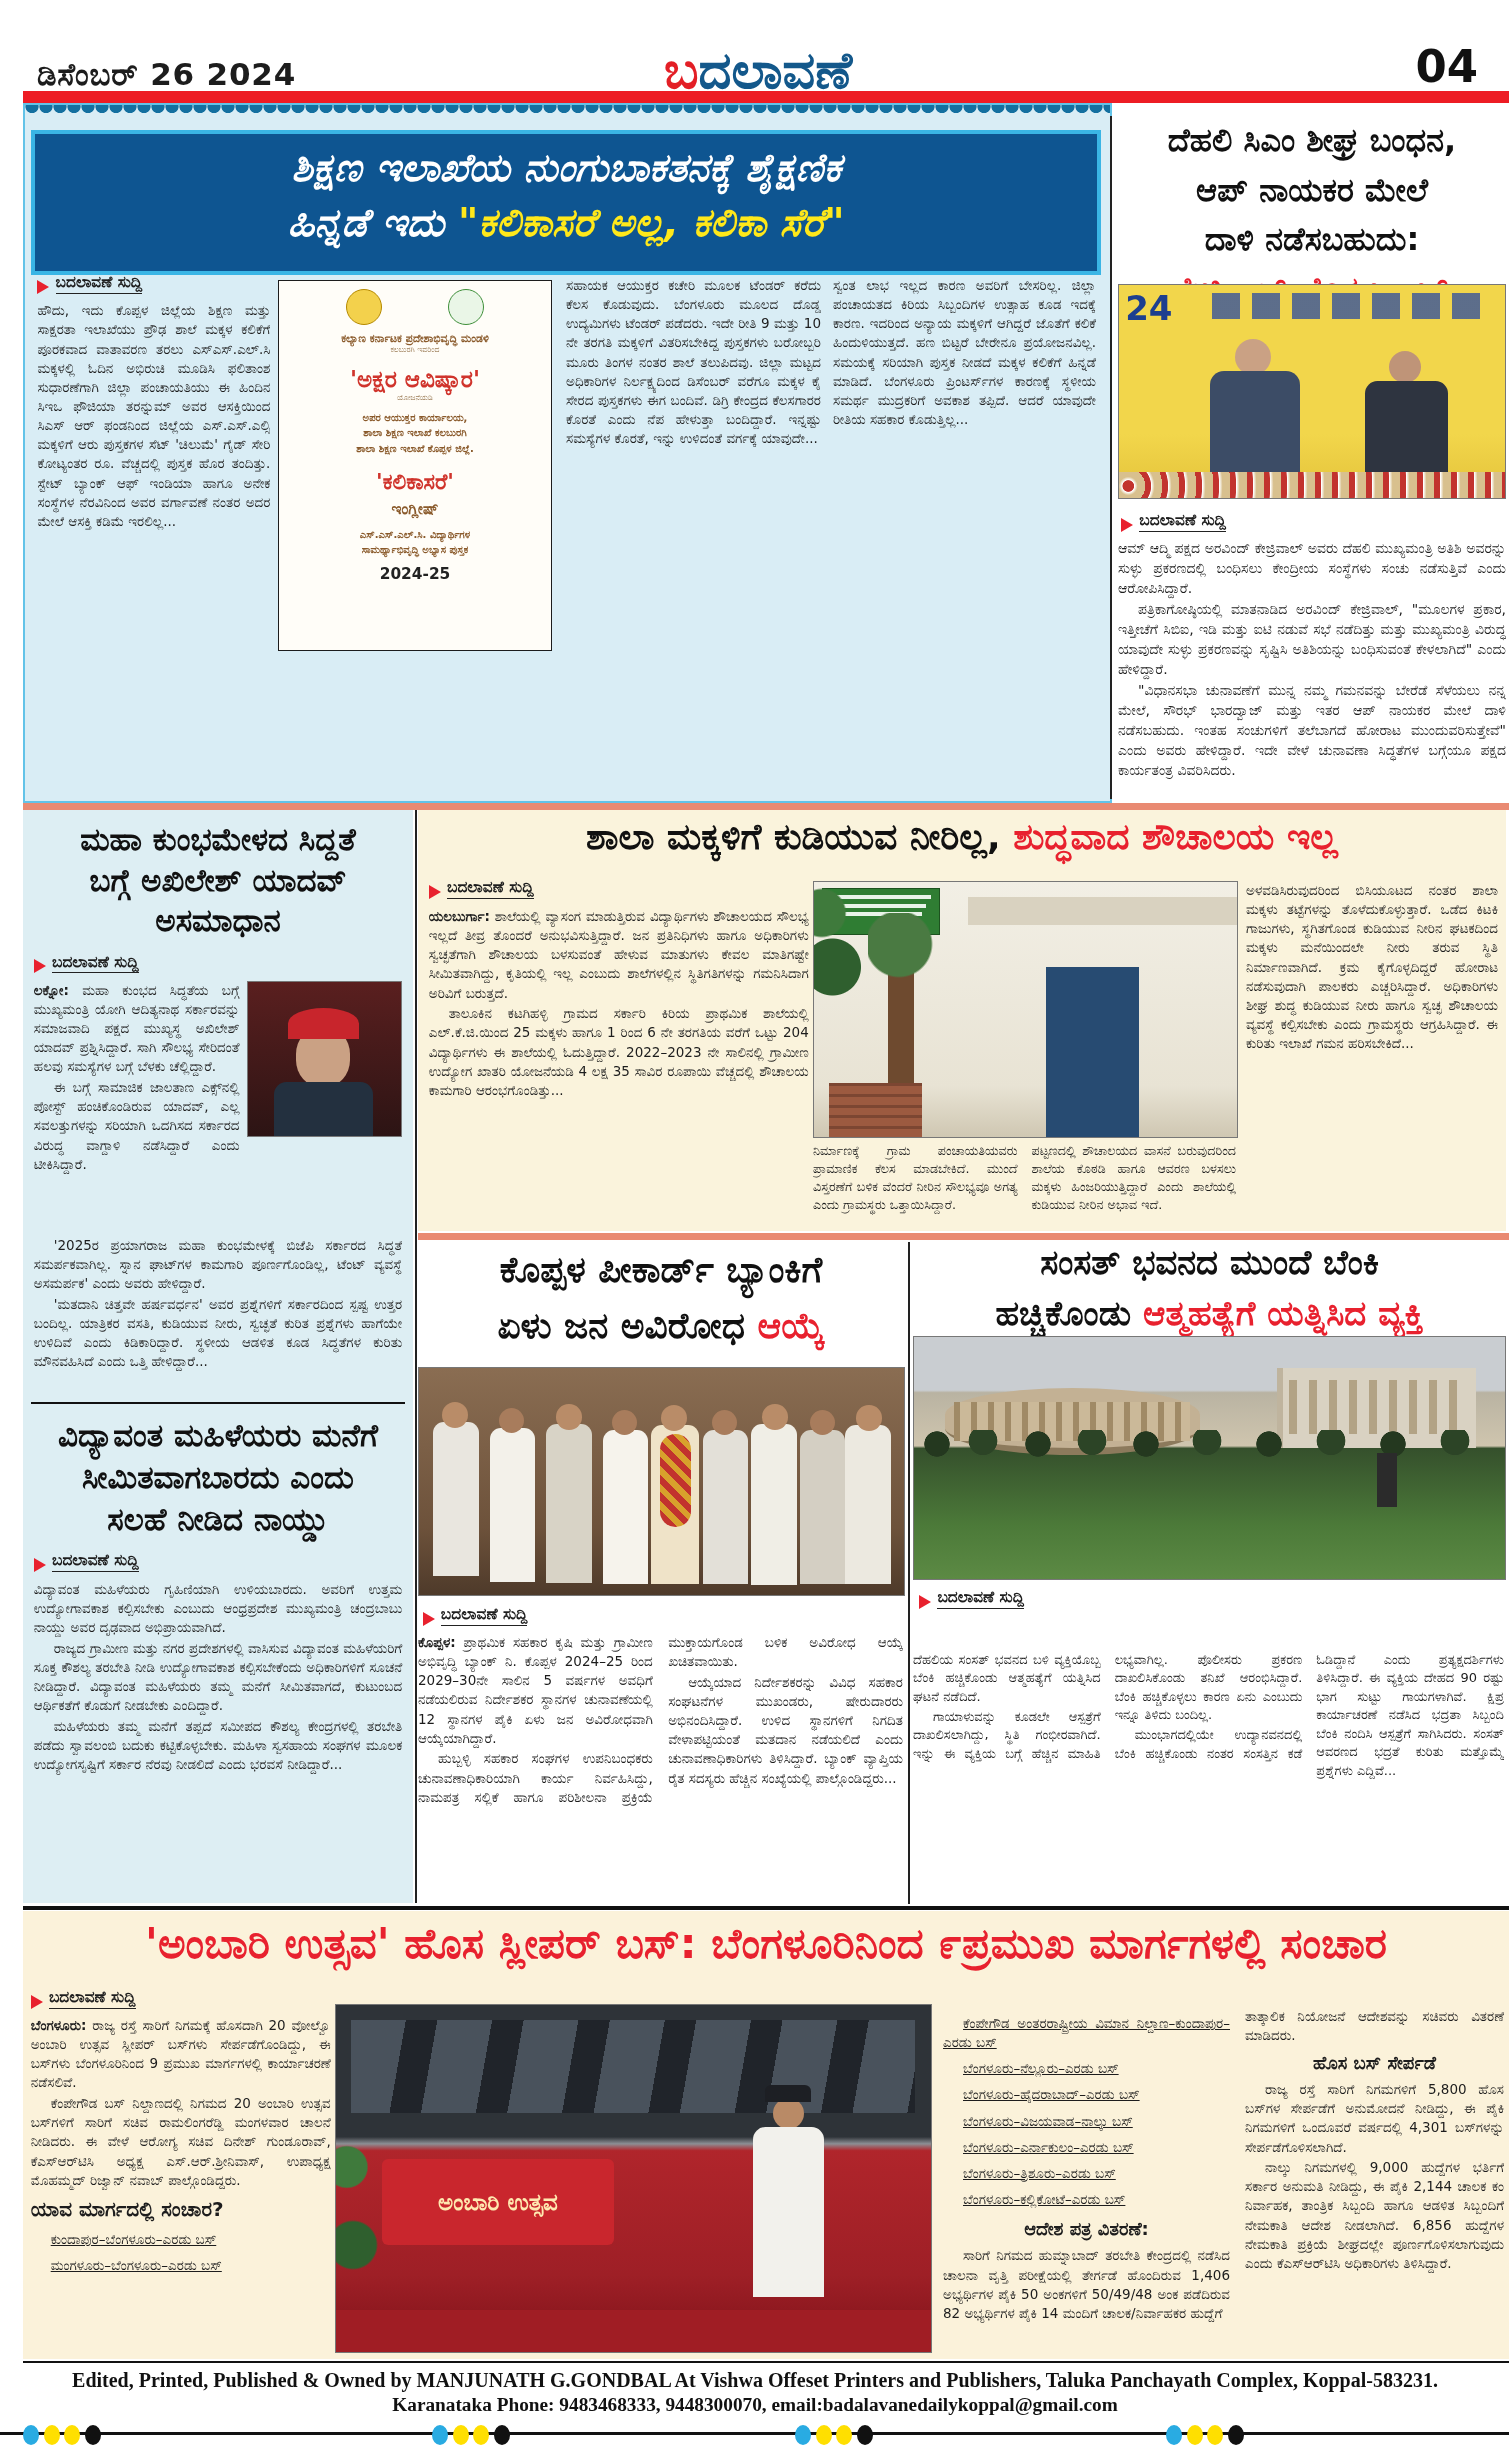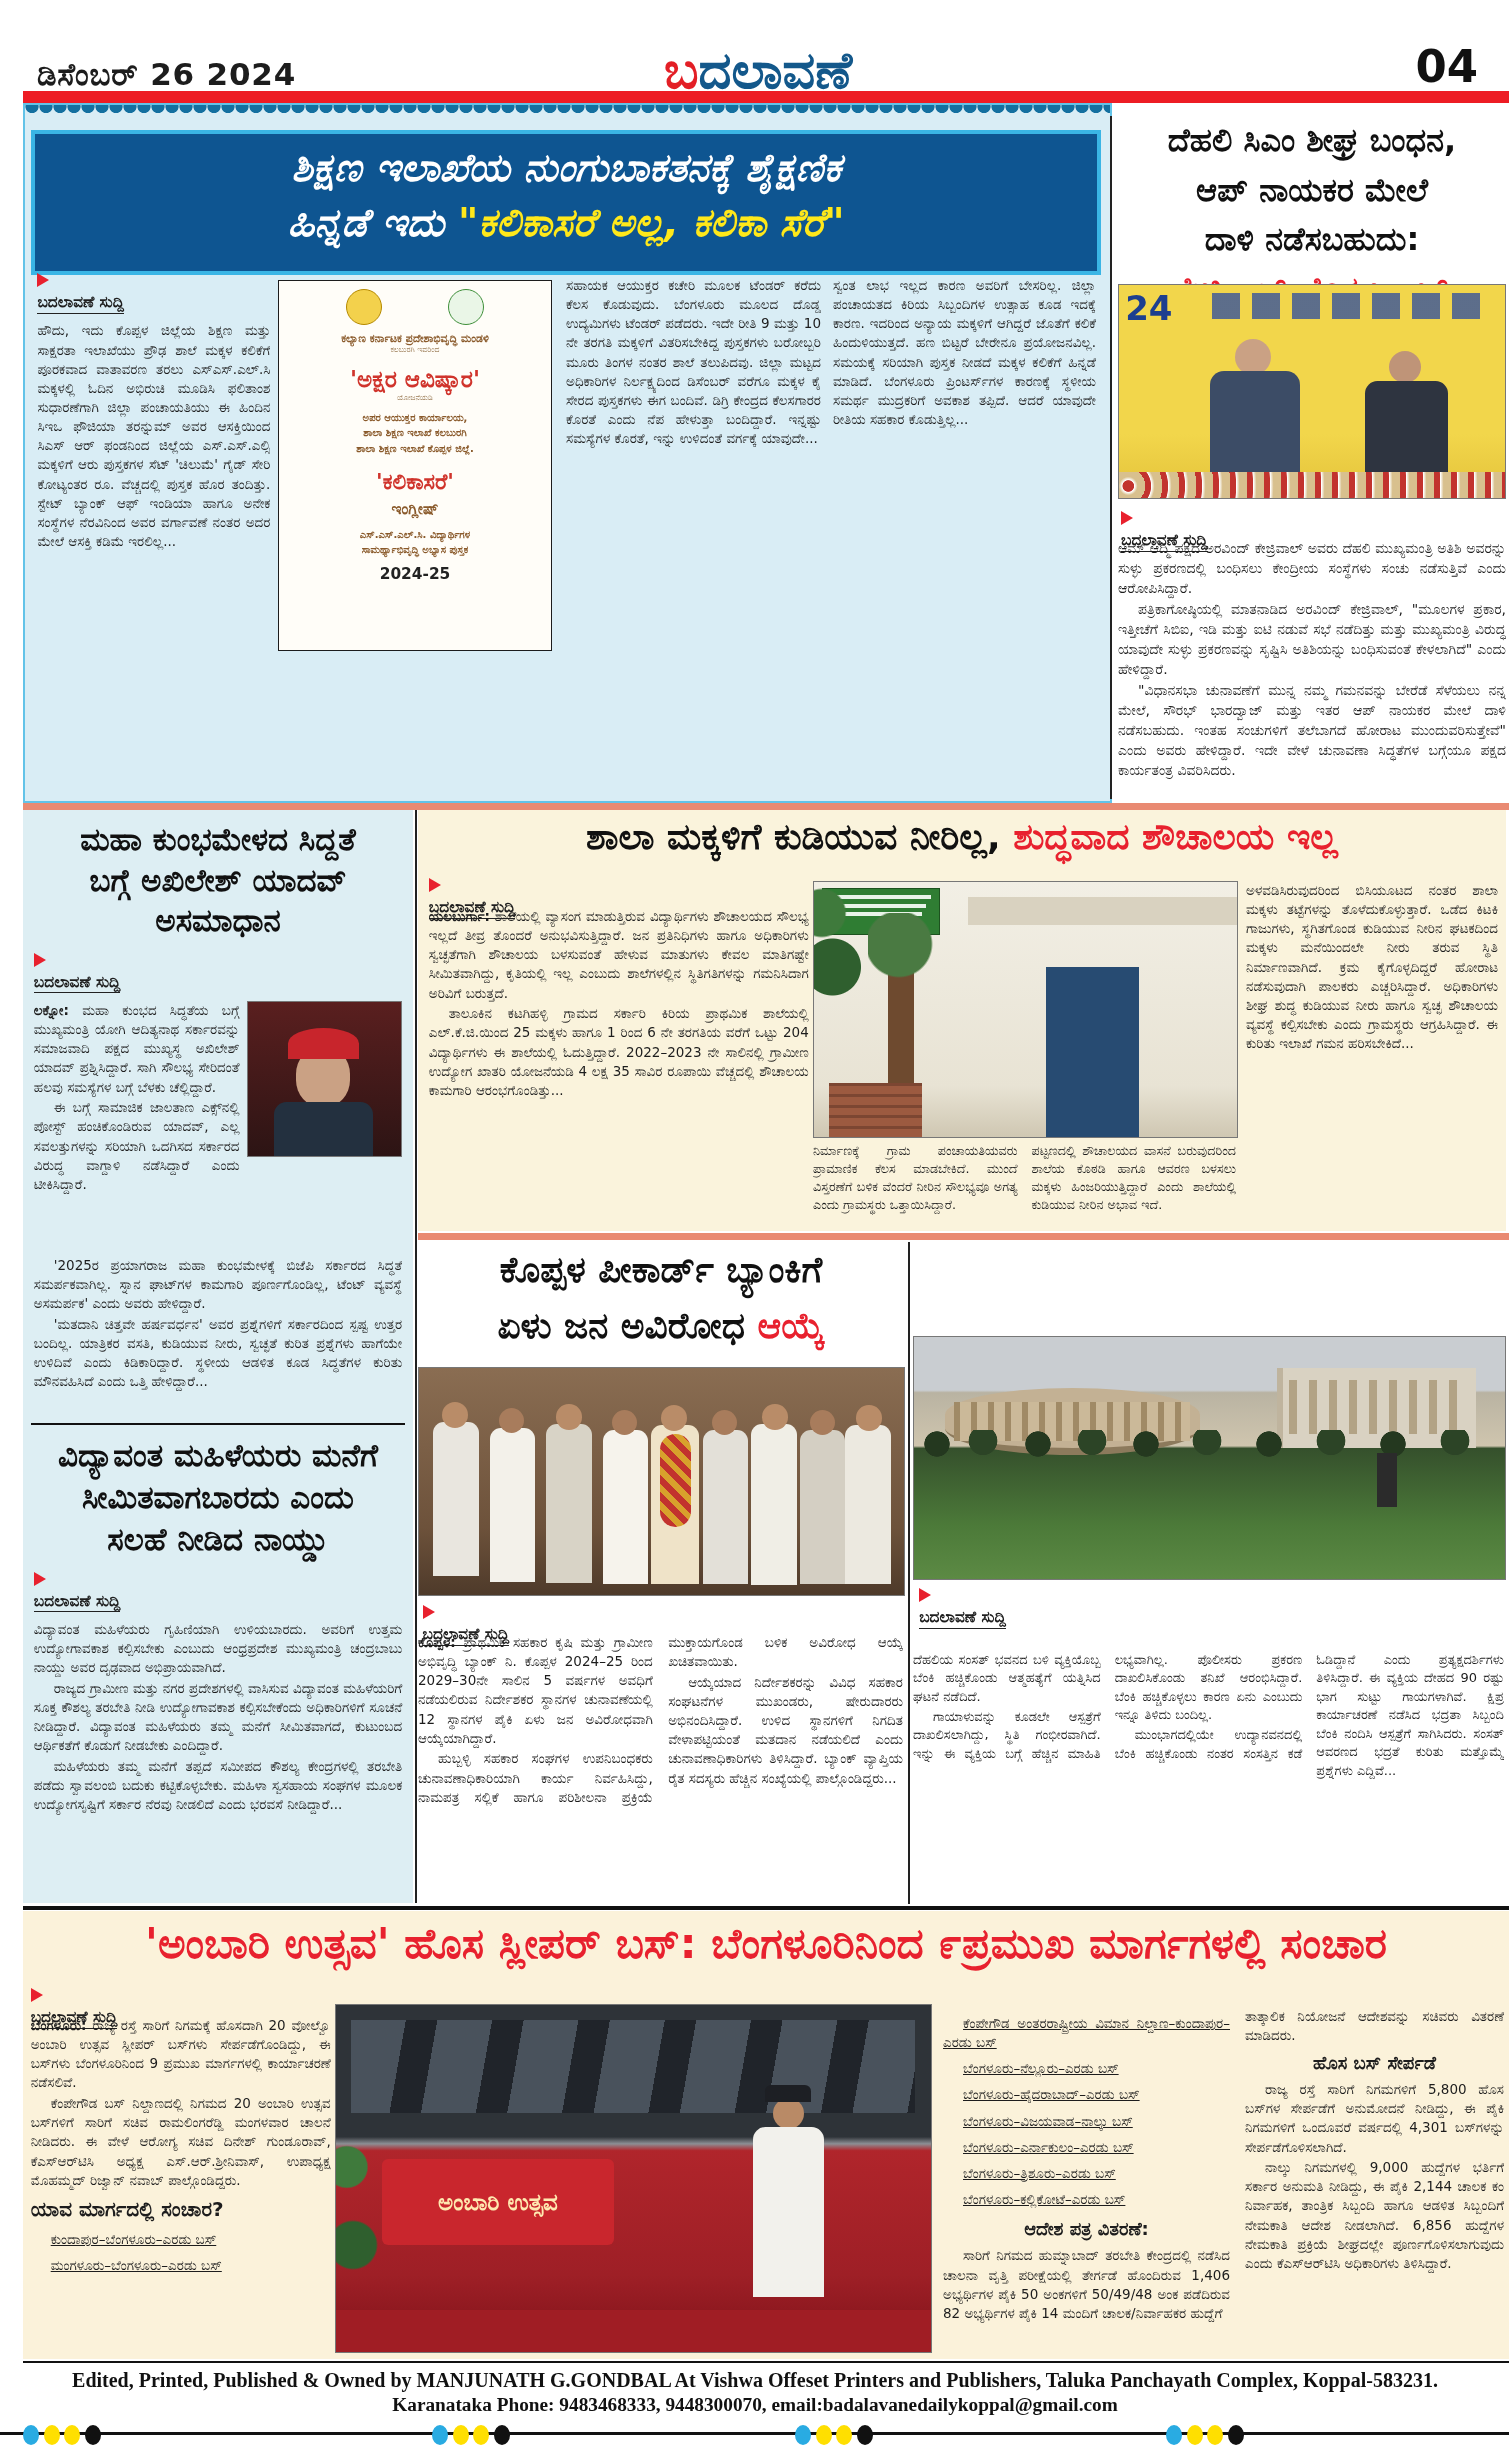--- a/index.html
+++ b/index.html
@@ -25,21 +25,21 @@
   .cream{background:#faf3dc;}
   .cream2{background:#fbf2da;}
   .salmon{background:#e98a72;height:7px;}
   .vrule{background:#222;width:1.5px;}
   .hrule{background:#111;}
   
   .body-txt{font-size:13.5px;line-height:1.42;text-align:justify;}
   .body-txt .p{text-indent:20px;margin:0 0 1.5px 0;}
   .body-txt .p0{text-indent:0;margin:0 0 1.5px 0;}
   .dateline{font-weight:bold;}
-  .byline-row{display:flex;align-items:flex-start;gap:6.2px;flex-direction:column;}
+  .byline-row{display:flex;align-items:flex-end;gap:6.2px;}
   .tri{width:0;height:0;border-left:12.4px solid #e8212e;border-top:7.7px solid transparent;border-bottom:7.7px solid transparent;}
   .byline{font-weight:bold;font-size:15.4px;border-bottom:1.5px solid #222;padding-bottom:1.5px;}
   .hl{font-weight:bold;text-align:center;color:#111;}
   .red{color:#e8212e;}
   .subhead{font-weight:bold;font-size:18px;text-align:center;margin:4.6px 0;}
   .routes div{margin:7px 0;text-indent:20px;text-decoration:underline;}
   
   .photo{position:absolute;overflow:hidden;border:0.8px solid #777;}
   .shape{position:absolute;}
   
@@ -260,20 +260,24 @@
     </div>
     <div class="abs body-txt" style="left:0;top:391px;width:485px;height:270px;overflow:hidden;column-count:2;column-gap:15.4px;">
       <p class="p0"><span class="dateline">ಕೊಪ್ಪಳ:</span> <span>ಪ್ರಾಥಮಿಕ ಸಹಕಾರ ಕೃಷಿ ಮತ್ತು ಗ್ರಾಮೀಣ ಅಭಿವೃದ್ಧಿ ಬ್ಯಾಂಕ್ ನಿ. ಕೊಪ್ಪಳ 2024–25 ರಿಂದ 2029–30ನೇ ಸಾಲಿನ 5 ವರ್ಷಗಳ ಅವಧಿಗೆ ನಡೆಯಲಿರುವ ನಿರ್ದೇಶಕರ ಸ್ಥಾನಗಳ ಚುನಾವಣೆಯಲ್ಲಿ 12 ಸ್ಥಾನಗಳ ಪೈಕಿ ಏಳು ಜನ ಅವಿರೋಧವಾಗಿ ಆಯ್ಕೆಯಾಗಿದ್ದಾರೆ.</span></p>
       <p class="p">ಹುಬ್ಬಳ್ಳಿ ಸಹಕಾರ ಸಂಘಗಳ ಉಪನಿಬಂಧಕರು ಚುನಾವಣಾಧಿಕಾರಿಯಾಗಿ ಕಾರ್ಯ ನಿರ್ವಹಿಸಿದ್ದು, ನಾಮಪತ್ರ ಸಲ್ಲಿಕೆ ಹಾಗೂ ಪರಿಶೀಲನಾ ಪ್ರಕ್ರಿಯೆ ಮುಕ್ತಾಯಗೊಂಡ ಬಳಿಕ ಅವಿರೋಧ ಆಯ್ಕೆ ಖಚಿತವಾಯಿತು.</p>
       <p class="p">ಆಯ್ಕೆಯಾದ ನಿರ್ದೇಶಕರನ್ನು ವಿವಿಧ ಸಹಕಾರ ಸಂಘಟನೆಗಳ ಮುಖಂಡರು, ಷೇರುದಾರರು ಅಭಿನಂದಿಸಿದ್ದಾರೆ. ಉಳಿದ ಸ್ಥಾನಗಳಿಗೆ ನಿಗದಿತ ವೇಳಾಪಟ್ಟಿಯಂತೆ ಮತದಾನ ನಡೆಯಲಿದೆ ಎಂದು ಚುನಾವಣಾಧಿಕಾರಿಗಳು ತಿಳಿಸಿದ್ದಾರೆ. ಬ್ಯಾಂಕ್ ವ್ಯಾಪ್ತಿಯ ರೈತ ಸದಸ್ಯರು ಹೆಚ್ಚಿನ ಸಂಖ್ಯೆಯಲ್ಲಿ ಪಾಲ್ಗೊಂಡಿದ್ದರು...</p>
     </div>
   </div>
   <div class="abs vrule" style="left:908px;top:1242px;height:662px;"></div>
 
   <div class="abs" style="left:913px;top:1237px;width:593px;height:666px;">
+    <div class="hl" style="font-size:34px;line-height:1.5;">
+      <div>ಸಂಸತ್ ಭವನದ ಮುಂದೆ ಬೆಂಕಿ</div>
+      <div><span>ಹಚ್ಚಿಕೊಂಡು </span><span class="red">ಆತ್ಮಹತ್ಯೆಗೆ ಯತ್ನಿಸಿದ ವ್ಯಕ್ತಿ</span></div>
+    </div>
     <div class="photo" style="left:0;top:99px;width:591px;height:242px;background:linear-gradient(#c9cdd1 0%,#c9cdd1 22%,#b9b3a2 23%,#cfc5ae 45%,#35502c 46%,#4c7a39 78%,#5c8a44 100%);">
       <div class="shape" style="left:31px;top:51px;width:255px;height:60px;border-radius:50%/40%;background:#c3b194;border-bottom:7.7px solid #8c7a5c;"></div>
       <div class="shape" style="left:40px;top:65px;width:236px;height:39px;background:repeating-linear-gradient(90deg,#a08a66 0 6.2px,#cbb999 6.2px 17px);"></div>
       <div class="shape" style="left:363px;top:31px;width:193px;height:80px;background:#d9d2c2;border-left:6.2px solid #bfb49e;"></div>
       <div class="shape" style="left:375px;top:43px;width:168px;height:54px;background:repeating-linear-gradient(90deg,#b2a385 0 7.7px,#d9d2c2 7.7px 20px);"></div>
       <div class="shape" style="left:0px;top:93px;width:591px;height:28px;background:radial-gradient(circle at 23px 14px,#24381f 12.4px,rgba(0,0,0,0) 13px),radial-gradient(circle at 69px 10.8px,#2c4426 14px,rgba(0,0,0,0) 14.7px),radial-gradient(circle at 124px 14px,#24381f 12.4px,rgba(0,0,0,0) 13px),radial-gradient(circle at 178px 10.8px,#2c4426 14px,rgba(0,0,0,0) 14.7px),radial-gradient(circle at 232px 14px,#24381f 12.4px,rgba(0,0,0,0) 13px),radial-gradient(circle at 293px 10.8px,#2c4426 14px,rgba(0,0,0,0) 14.7px),radial-gradient(circle at 355px 14px,#24381f 12.4px,rgba(0,0,0,0) 13px),radial-gradient(circle at 417px 10.8px,#2c4426 14px,rgba(0,0,0,0) 14.7px),radial-gradient(circle at 479px 14px,#24381f 12.4px,rgba(0,0,0,0) 13px),radial-gradient(circle at 541px 10.8px,#2c4426 14px,rgba(0,0,0,0) 14.7px);"></div>
       <div class="shape" style="left:463px;top:116px;width:20px;height:54px;background:#2b2b2b;"></div>
     </div>
     <div class="byline-row" style="position:absolute;left:6.2px;top:351px;">
       <span class="tri"></span>

